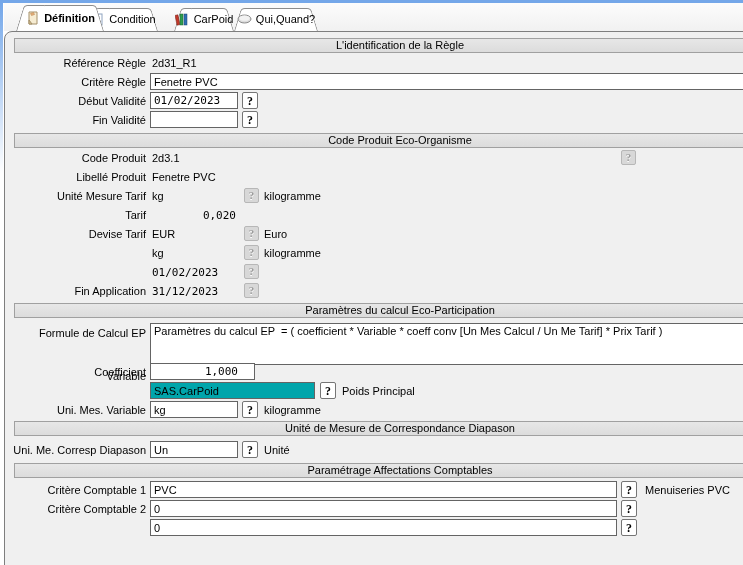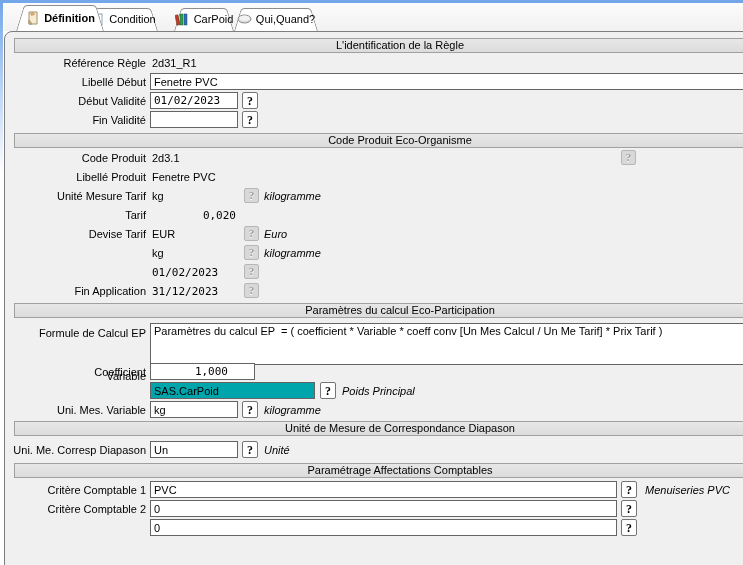--- a/index.html
+++ b/index.html
@@ -22,27 +22,27 @@
               justify-content:center;gap:4px;}
   .tab.active .inner{font-weight:bold;}
   .tab .icon{display:inline-flex;width:15px;height:15px;align-items:center;justify-content:center;}
   
   .hdr{position:absolute;left:14px;width:772px;height:15px;box-sizing:border-box;
        background:linear-gradient(#e7e7e7,#dcdcdc);border:1px solid #a0a0a0;
        text-align:center;line-height:13px;}
   
   .lbl{position:absolute;left:4px;width:142px;text-align:right;line-height:13px;}
   .val{position:absolute;line-height:13px;}
-  .desc{position:absolute;line-height:13px;font-style:italic;}
+  .desc{position:absolute;line-height:13px;}
   .mono{font-family:"DejaVu Sans Mono",monospace;}
   input.inp,textarea.inp{position:absolute;box-sizing:border-box;height:17px;background:#fff;
        border:1px solid #646464;font-family:"Liberation Sans",sans-serif;font-size:11px;
        padding:1px 3px;color:#000;border-radius:0;outline:none;}
   input.inp.mono{font-family:"DejaVu Sans Mono",monospace;}
-  input.inp.num{text-align:right;padding-right:26px;}
+  input.inp.num{text-align:right;padding-right:16px;}
   input.inp.teal{background:#00a5ab;}
   textarea.inp{height:42px;resize:none;overflow:hidden;line-height:13px;}
   
   .q{position:absolute;width:16px;height:17px;box-sizing:border-box;background:#fff;
      border:1px solid #757575;border-radius:2px;font-family:"Liberation Serif",serif;
      font-weight:bold;font-size:12px;line-height:14px;text-align:center;color:#000;padding:0;}
   .qd{position:absolute;width:15px;height:15px;box-sizing:border-box;background:#d8d8d8;
       border:1px solid #b7b7b7;border-radius:2px;font-family:"Liberation Serif",serif;
       font-weight:bold;font-size:11px;line-height:13px;text-align:center;color:#9b9b9b;
       text-shadow:0 1px 0 #fff;padding:0;}
@@ -109,21 +109,21 @@
       </span>
       <span>Qui,Quand?</span>
     </span>
   </div>
 
   <div class="hdr" style="top:38px">L'identification de la Règle</div>
 
   <div class="lbl" style="top:57px">Référence Règle</div>
   <div class="val" style="left:152px;top:57px">2d31_R1</div>
 
-  <div class="lbl" style="top:76px">Libellé Début</div>
+  <div class="lbl" style="top:76px">Critère Règle</div>
   <input class="inp" style="left: 150px; top: 73px; width: 640px;" value="Fenetre PVC">
 
   <div class="lbl" style="top:95px">Début Validité</div>
   <input class="inp mono" style="left: 150px; top: 92px; width: 88px;" value="01/02/2023">
   <button class="q" style="left:242px;top:92px">?</button>
 
   <div class="lbl" style="top:114px">Fin Validité</div>
   <input class="inp mono" style="left: 150px; top: 111px; width: 88px;" value="">
   <button class="q" style="left:242px;top:111px">?</button>
 

